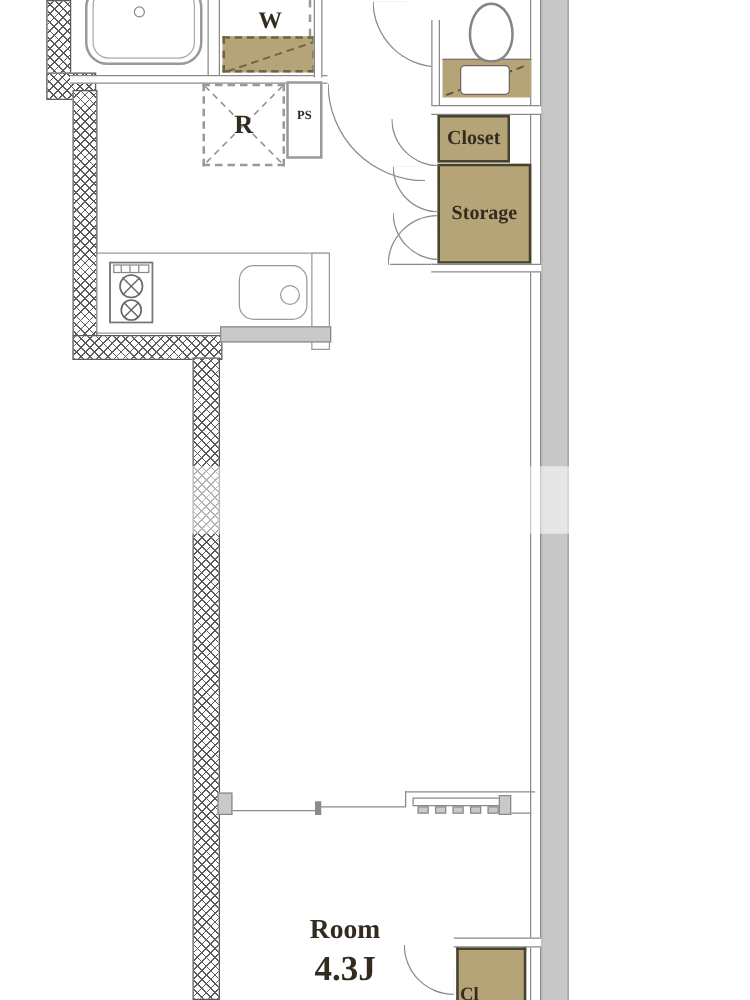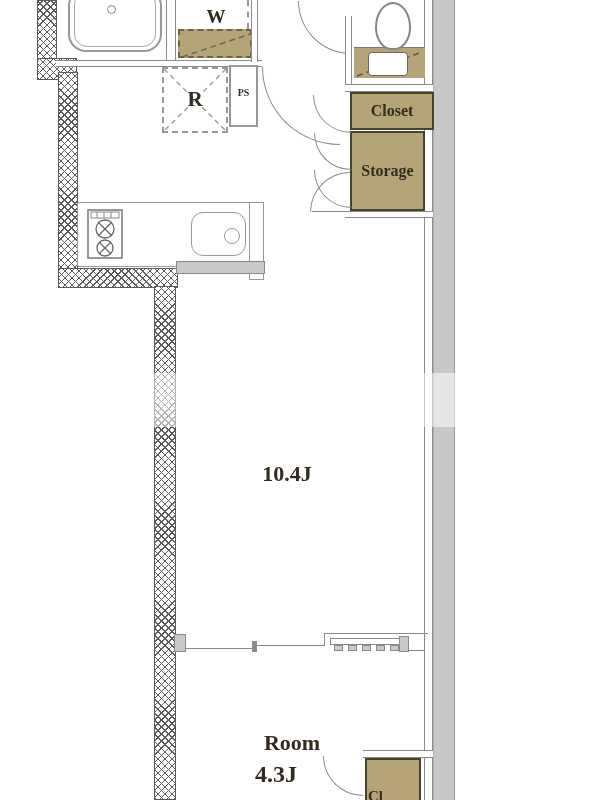--- a/index.html
+++ b/index.html
@@ -77,21 +77,21 @@
 
   <div class="abs tanfill" style="left:354px;top:47px;width:71px;height:31px;border-top:1.5px solid var(--wall-dark);">
     <svg width="71" height="31" style="display:block">
         <line x1="3" y1="28" x2="68" y2="4" stroke="#5d5443" stroke-width="1.5" stroke-dasharray="6,4"></line>
       </svg>
   </div>
   <div class="abs" style="left:368px;top:52px;width:40px;height:24px;border:1.5px solid #6e6658;border-radius:4px;background:#fff;"></div>
   <div class="abs" style="left:375px;top:2px;width:36px;height:48px;border:2px solid #858585;background:#fff;border-radius:50% 50% 46% 46% / 52% 52% 46% 46%;"></div>
   <div class="abs wallbar" style="left:345px;top:84px;width:88px;height:8px;"></div>
 
-  <div class="abs tanbox lbl" style="left:350px;top:92px;width:84px;height:38px;font-size:16px;">Closet</div>
+  <div class="abs tanbox lbl" style="left:350px;top:92px;width:58px;height:38px;font-size:16px;">Closet</div>
   <div class="abs tanbox lbl" style="left:350px;top:131px;width:75px;height:80px;font-size:16px;">Storage</div>
   <div class="abs arc-dl" style="left:313px;top:95px;width:38px;height:38px;"></div>
   <div class="abs arc-dl" style="left:314px;top:133px;width:37px;height:37px;"></div>
   <div class="abs arc-dl" style="left:314px;top:170px;width:37px;height:38px;"></div>
   <div class="abs arc-ul" style="left:310px;top:172px;width:40px;height:40px;"></div>
   <div class="abs thinh" style="left:312px;top:211px;width:38px;height:0;"></div>
   <div class="abs wallbar" style="left:345px;top:211px;width:88px;height:7px;"></div>
 
   <div class="abs" style="left:77px;top:202px;width:187px;height:65px;border:1.5px solid var(--thin);background:#fff;border-radius:2px;"></div>
   <div class="abs" style="left:249px;top:202px;width:15px;height:78px;border:1.5px solid var(--thin);background:#fff;"></div>
@@ -107,39 +107,38 @@
       <line x1="11" y1="13" x2="25" y2="27" stroke="#666" stroke-width="1.2"></line>
       <line x1="25" y1="13" x2="11" y2="27" stroke="#666" stroke-width="1.2"></line>
       <circle cx="18" cy="39" r="8" fill="none" stroke="#666" stroke-width="1.3"></circle>
       <line x1="12" y1="33" x2="24" y2="45" stroke="#666" stroke-width="1.2"></line>
       <line x1="24" y1="33" x2="12" y2="45" stroke="#666" stroke-width="1.2"></line>
     </svg>
   </div>
   <div class="abs" style="left:191px;top:212px;width:55px;height:44px;border:1.5px solid var(--thin);border-radius:12px;background:#fff;"></div>
   <div class="abs" style="left:224px;top:228px;width:16px;height:16px;border:1.5px solid var(--thin);border-radius:50%;background:#fff;"></div>
 
-  <div class="lbl" style="left:227px;top:463px;width:120px;font-size:22px;">10.4J</div>
 
   <div class="abs grayblock" style="left:174px;top:634px;width:12px;height:18px;"></div>
   <div class="abs thinh" style="left:186px;top:648px;width:67px;height:0;"></div>
   <div class="abs" style="left:252px;top:641px;width:5px;height:11px;background:var(--wall);"></div>
   <div class="abs thinh" style="left:257px;top:645px;width:67px;height:0;"></div>
   <div class="abs thinv" style="left:324px;top:633px;width:0;height:13px;"></div>
   <div class="abs thinh" style="left:324px;top:633px;width:104px;height:0;"></div>
   <div class="abs" style="left:330px;top:638px;width:73px;height:7px;border:1px solid var(--wall);background:#fff;"></div>
   <div class="abs grayblock" style="left:334px;top:645px;width:9px;height:6px;"></div>
   <div class="abs grayblock" style="left:348px;top:645px;width:9px;height:6px;"></div>
   <div class="abs grayblock" style="left:362px;top:645px;width:9px;height:6px;"></div>
   <div class="abs grayblock" style="left:376px;top:645px;width:9px;height:6px;"></div>
   <div class="abs grayblock" style="left:390px;top:645px;width:9px;height:6px;"></div>
   <div class="abs grayblock" style="left:399px;top:636px;width:10px;height:16px;"></div>
   <div class="abs thinh" style="left:409px;top:650px;width:16px;height:0;"></div>
 
-  <div class="lbl" style="left:232px;top:732px;width:120px;font-size:22px;">Room</div>
-  <div class="lbl" style="left:216px;top:762px;width:120px;font-size:24px;">4.3J</div>
+  <div class="lbl" style="left:216px;top:732px;width:120px;font-size:22px;">Room</div>
+  <div class="lbl" style="left:216px;top:762px;width:120px;font-size:28px;">4.3J</div>
 
   <div class="abs wallbar" style="left:363px;top:750px;width:70px;height:8px;"></div>
   <div class="abs tanfill" style="left:365px;top:758px;width:56px;height:42px;border:2px solid var(--tan-border);border-bottom:none;"></div>
   <div class="lbl" style="left:368px;top:789px;width:54px;font-size:15px;text-align:left;">Cl</div>
   <div class="abs arc-dl" style="left:323px;top:756px;width:40px;height:40px;"></div>
 
   <div class="abs watermark" style="left:0;top:373px;width:600px;height:54px;"></div>
 
 </div>
 

